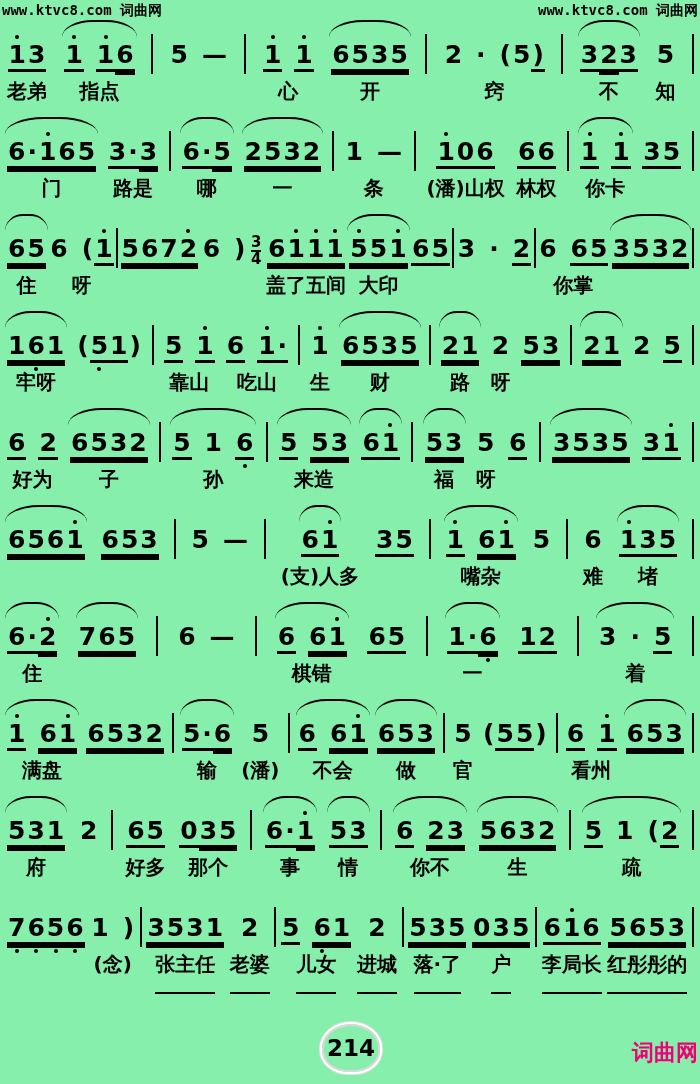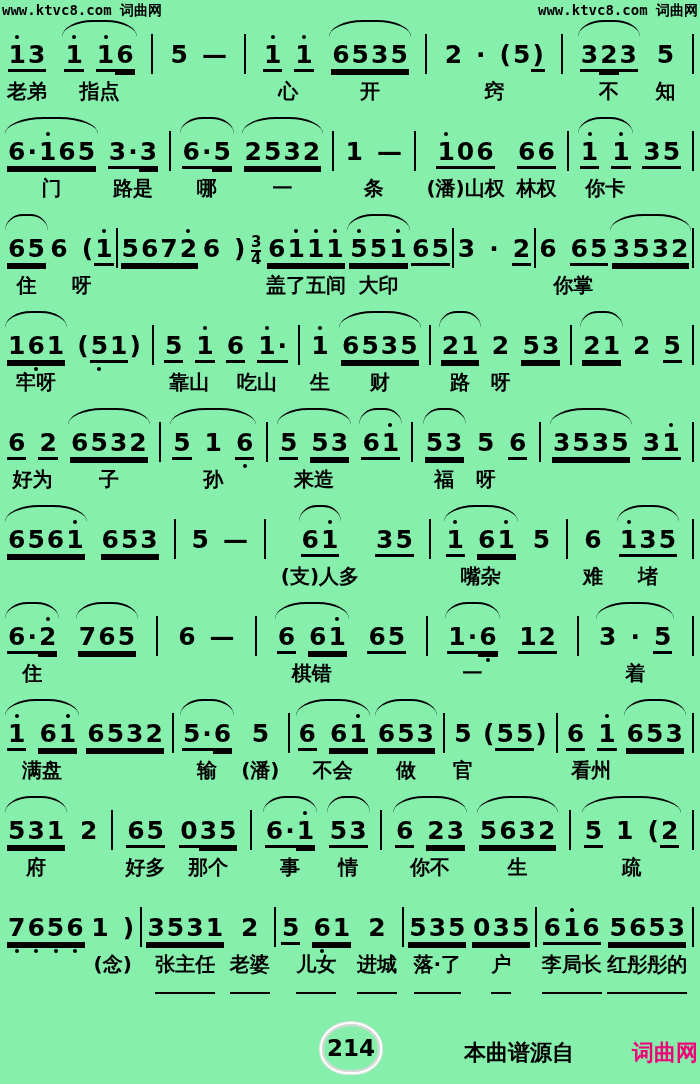--- a/index.html
+++ b/index.html
@@ -909,17 +909,16 @@
         </div>
         <div class="barline"></div>
       </div>
     </div>
 
   <div class="footer">
     <div class="page-badge">
       <span>214</span>
     </div>
     <div class="source">
-      <span>本曲谱源自</span>
       <span class="brand" style="color: rgb(240, 0, 120);">词曲网</span>
     </div>
   </div>
 </div>
 
 </body></html>

